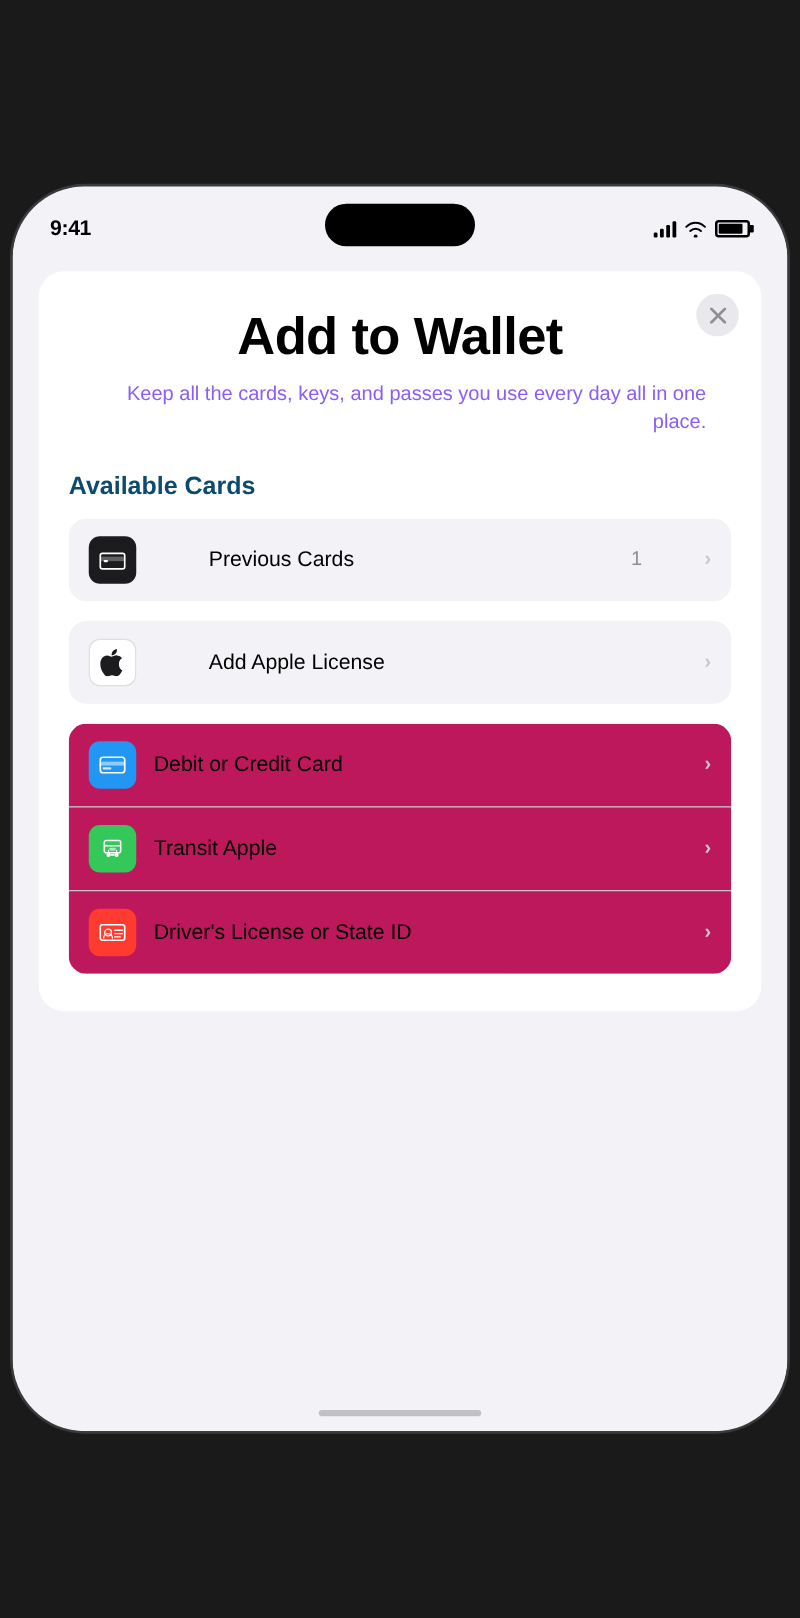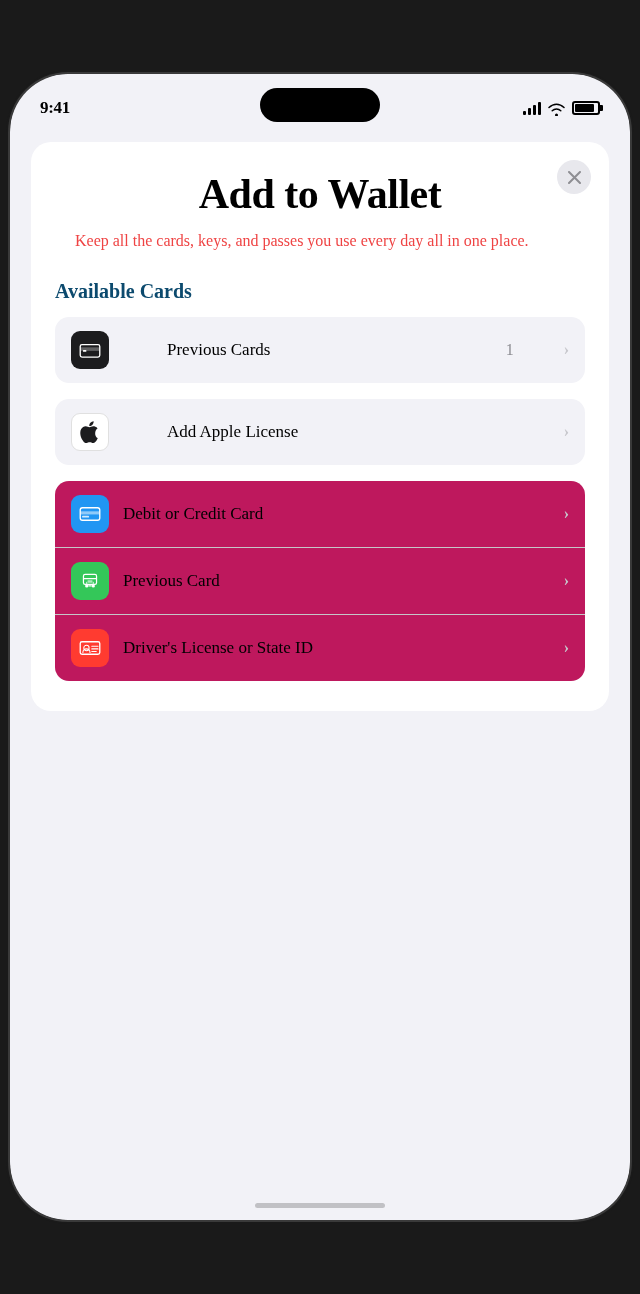--- a/index.html
+++ b/index.html
@@ -10,30 +10,29 @@
       background: #1a1a1a;
       display: flex;
       justify-content: center;
       align-items: center;
       font-family: -apple-system, "SF Pro Display", "Helvetica Neue", sans-serif;
       overflow: hidden;
     }
 
     .phone-frame {
       width: 620px;
-      height: 1146px;
+      height: 996px;
       background: #1c1c1e;
       border-radius: 58px;
       position: relative;
       box-shadow:
         0 0 0 2px #3a3a3a,
         0 0 0 4px #1a1a1a,
         inset 0 0 0 2px #2a2a2a;
       overflow: hidden;
-      font-family: Liberation Serif, serif;
     }
 
     
     .phone-frame::before {
       content: '';
       position: absolute;
       left: -5px;
       top: 200px;
       width: 4px;
       height: 60px;
@@ -197,22 +196,22 @@
       font-size: 42px;
       font-weight: 700;
       color: #000;
       text-align: center;
       margin-bottom: 12px;
       letter-spacing: -0.5px;
     }
 
     .modal-subtitle {
       font-size: 16px;
-      color: #ef4444;
-      text-align: left;
+      color: #8b5cf6;
+      text-align: right;
       line-height: 1.4;
       margin-bottom: 28px;
       padding: 0 20px;
     }
 
     .section-title {
       font-size: 20px;
       font-weight: 700;
       color: #0c4a6e;
       margin-bottom: 14px;
@@ -428,21 +427,21 @@
                 <rect x="4" y="3" width="16" height="12" rx="2" fill="none" stroke="white" stroke-width="1.5"></rect>
                 <line x1="4" y1="8" x2="20" y2="8" stroke="white" stroke-width="1.5"></line>
                 <circle cx="8" cy="17" r="2" fill="white"></circle>
                 <circle cx="16" cy="17" r="2" fill="white"></circle>
                 <line x1="10" y1="17" x2="14" y2="17" stroke="white" stroke-width="1.5"></line>
                 <line x1="8" y1="15" x2="8" y2="12" stroke="white" stroke-width="1"></line>
                 <line x1="16" y1="15" x2="16" y2="12" stroke="white" stroke-width="1"></line>
                 <rect x="9" y="10" width="6" height="3" rx="0.5" fill="white" opacity="0.6"></rect>
               </svg>
             </div>
-            <span class="row-label">Previous Card</span>
+            <span class="row-label">Transit Apple</span>
             <span class="chevron">›</span>
           </div>
 
           <div class="grouped-row">
             <div class="row-icon icon-red">
               <svg class="id-icon-svg" viewBox="0 0 24 18" fill="none">
                 <rect x="1" y="2" width="22" height="14" rx="2" fill="none" stroke="white" stroke-width="1.5"></rect>
                 <circle cx="8" cy="9" r="3" fill="none" stroke="white" stroke-width="1.2"></circle>
                 <path d="M4 14c0-2.2 1.8-4 4-4s4 1.8 4 4" stroke="white" stroke-width="1.2" stroke-linecap="round" fill="none"></path>
                 <line x1="14" y1="7" x2="21" y2="7" stroke="white" stroke-width="1.2" stroke-linecap="round"></line>

